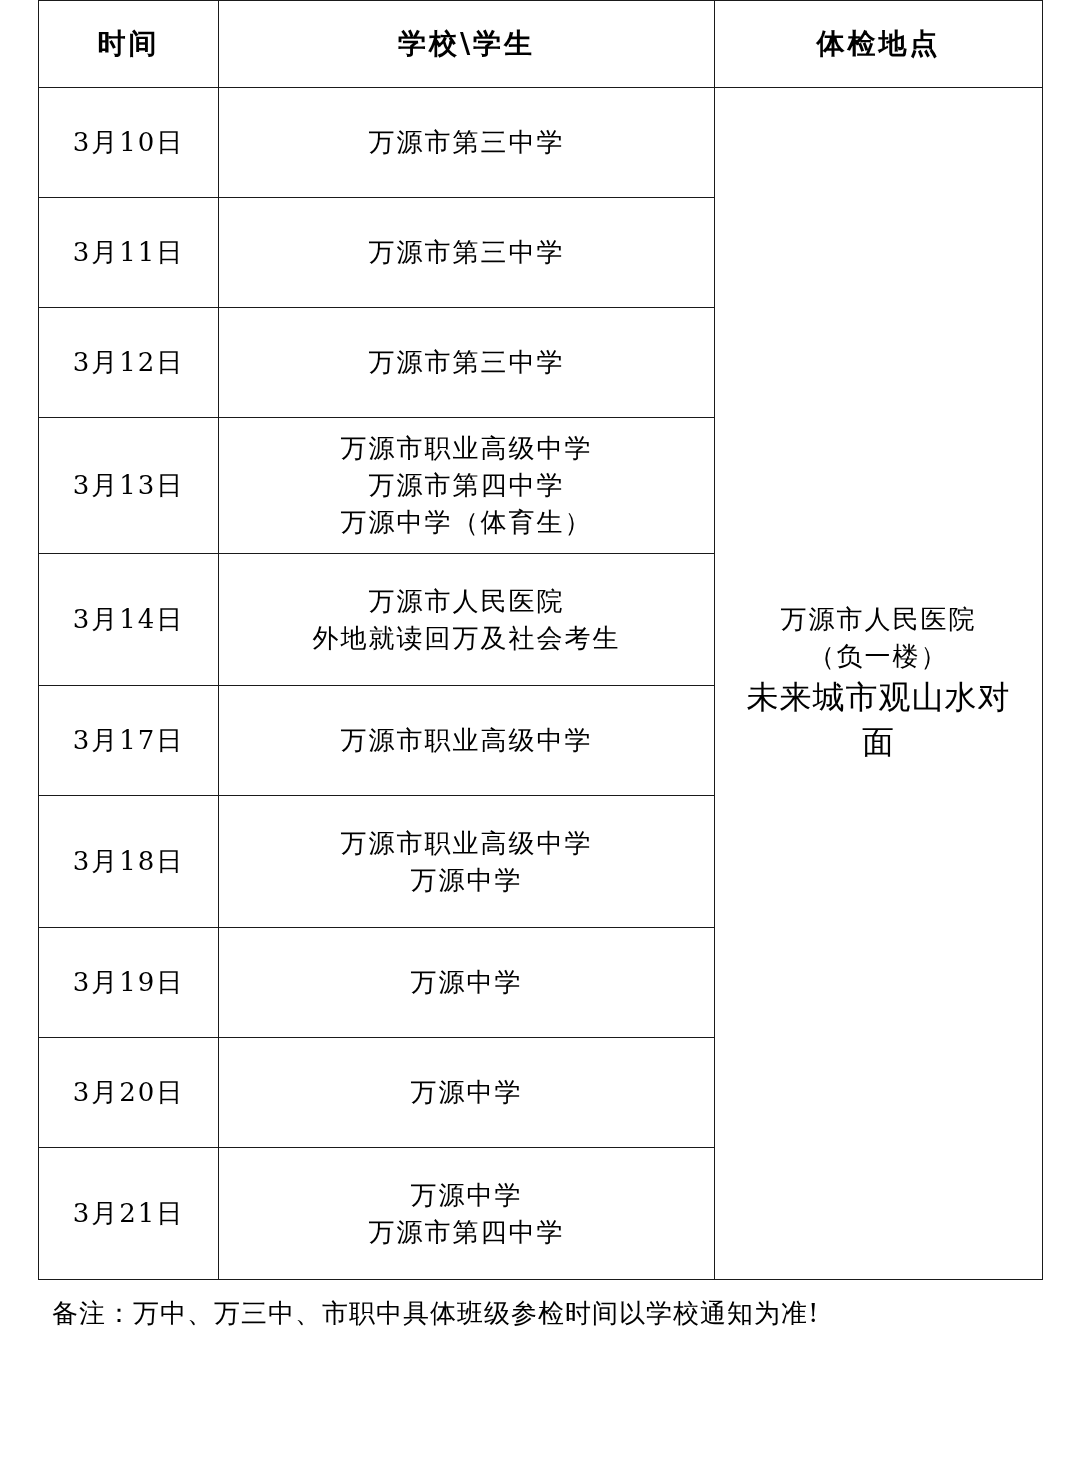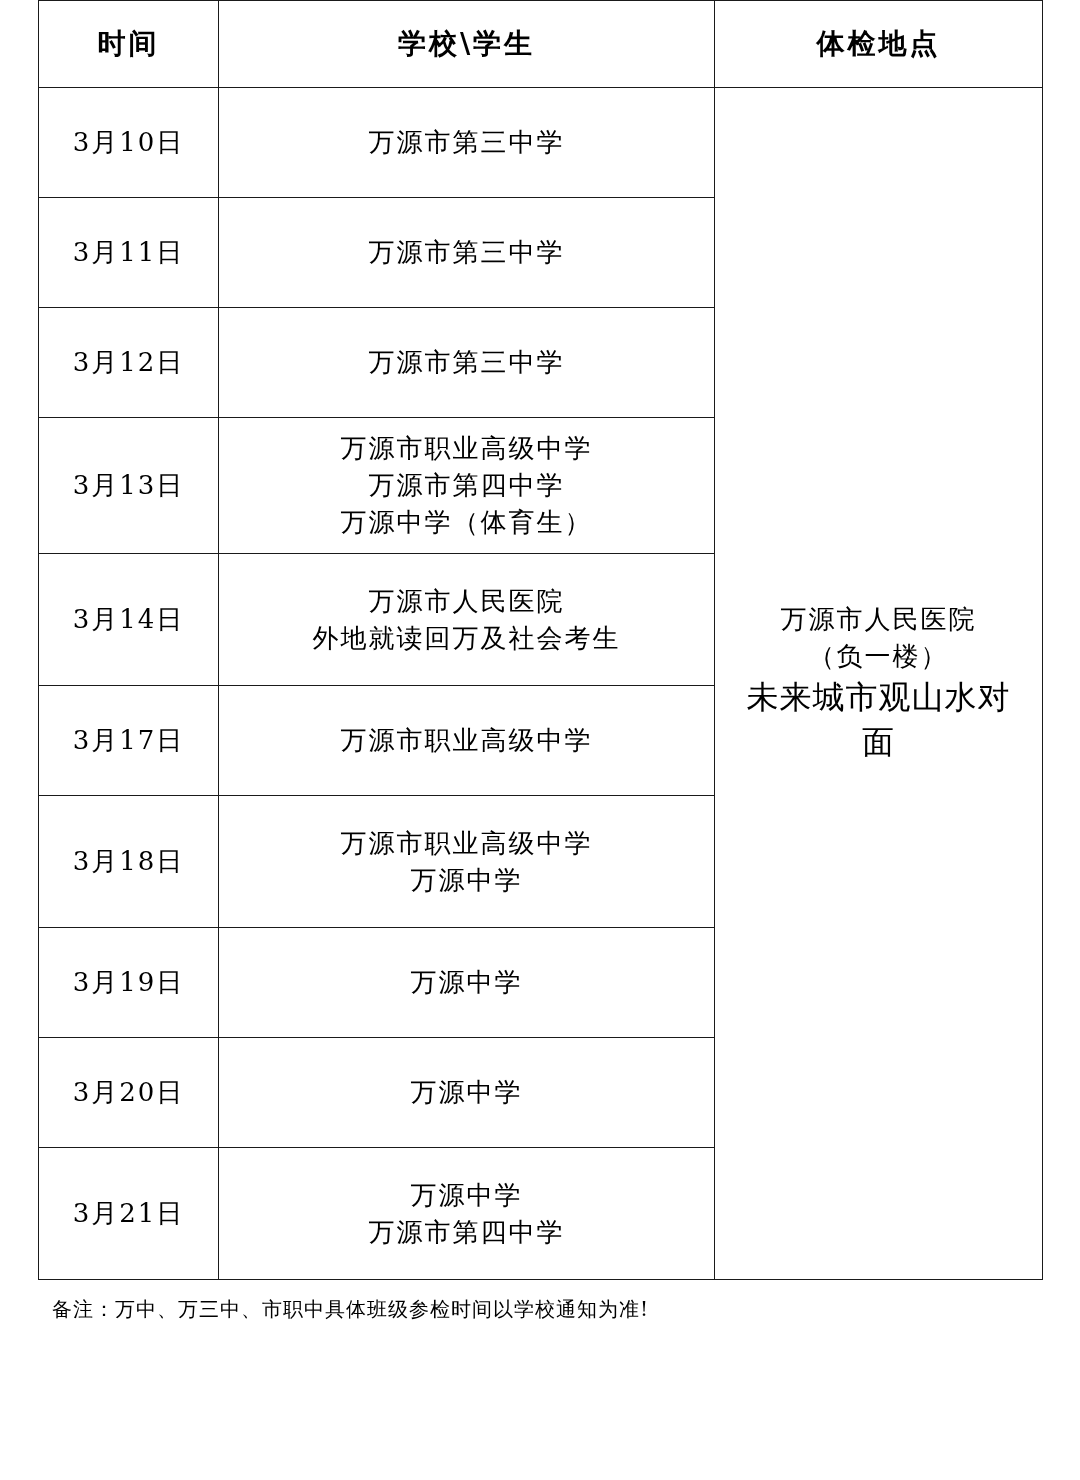--- a/index.html
+++ b/index.html
@@ -77,21 +77,21 @@
   }
   .cell-line { display: block; }
 
   .row-h1 { height: 110px; }
   .row-h2 { height: 132px; }
   .row-h3 { height: 136px; }
 
   .note {
     width: 1004px;
     margin: 16px auto 0 auto;
-    font-size: 20px;
+    font-size: 26px;
     letter-spacing: 1px;
     text-align: left;
     padding-left: 14px;
     box-sizing: border-box;
   }
 </style>
 </head>
 <body>
 
 <div class="page">

